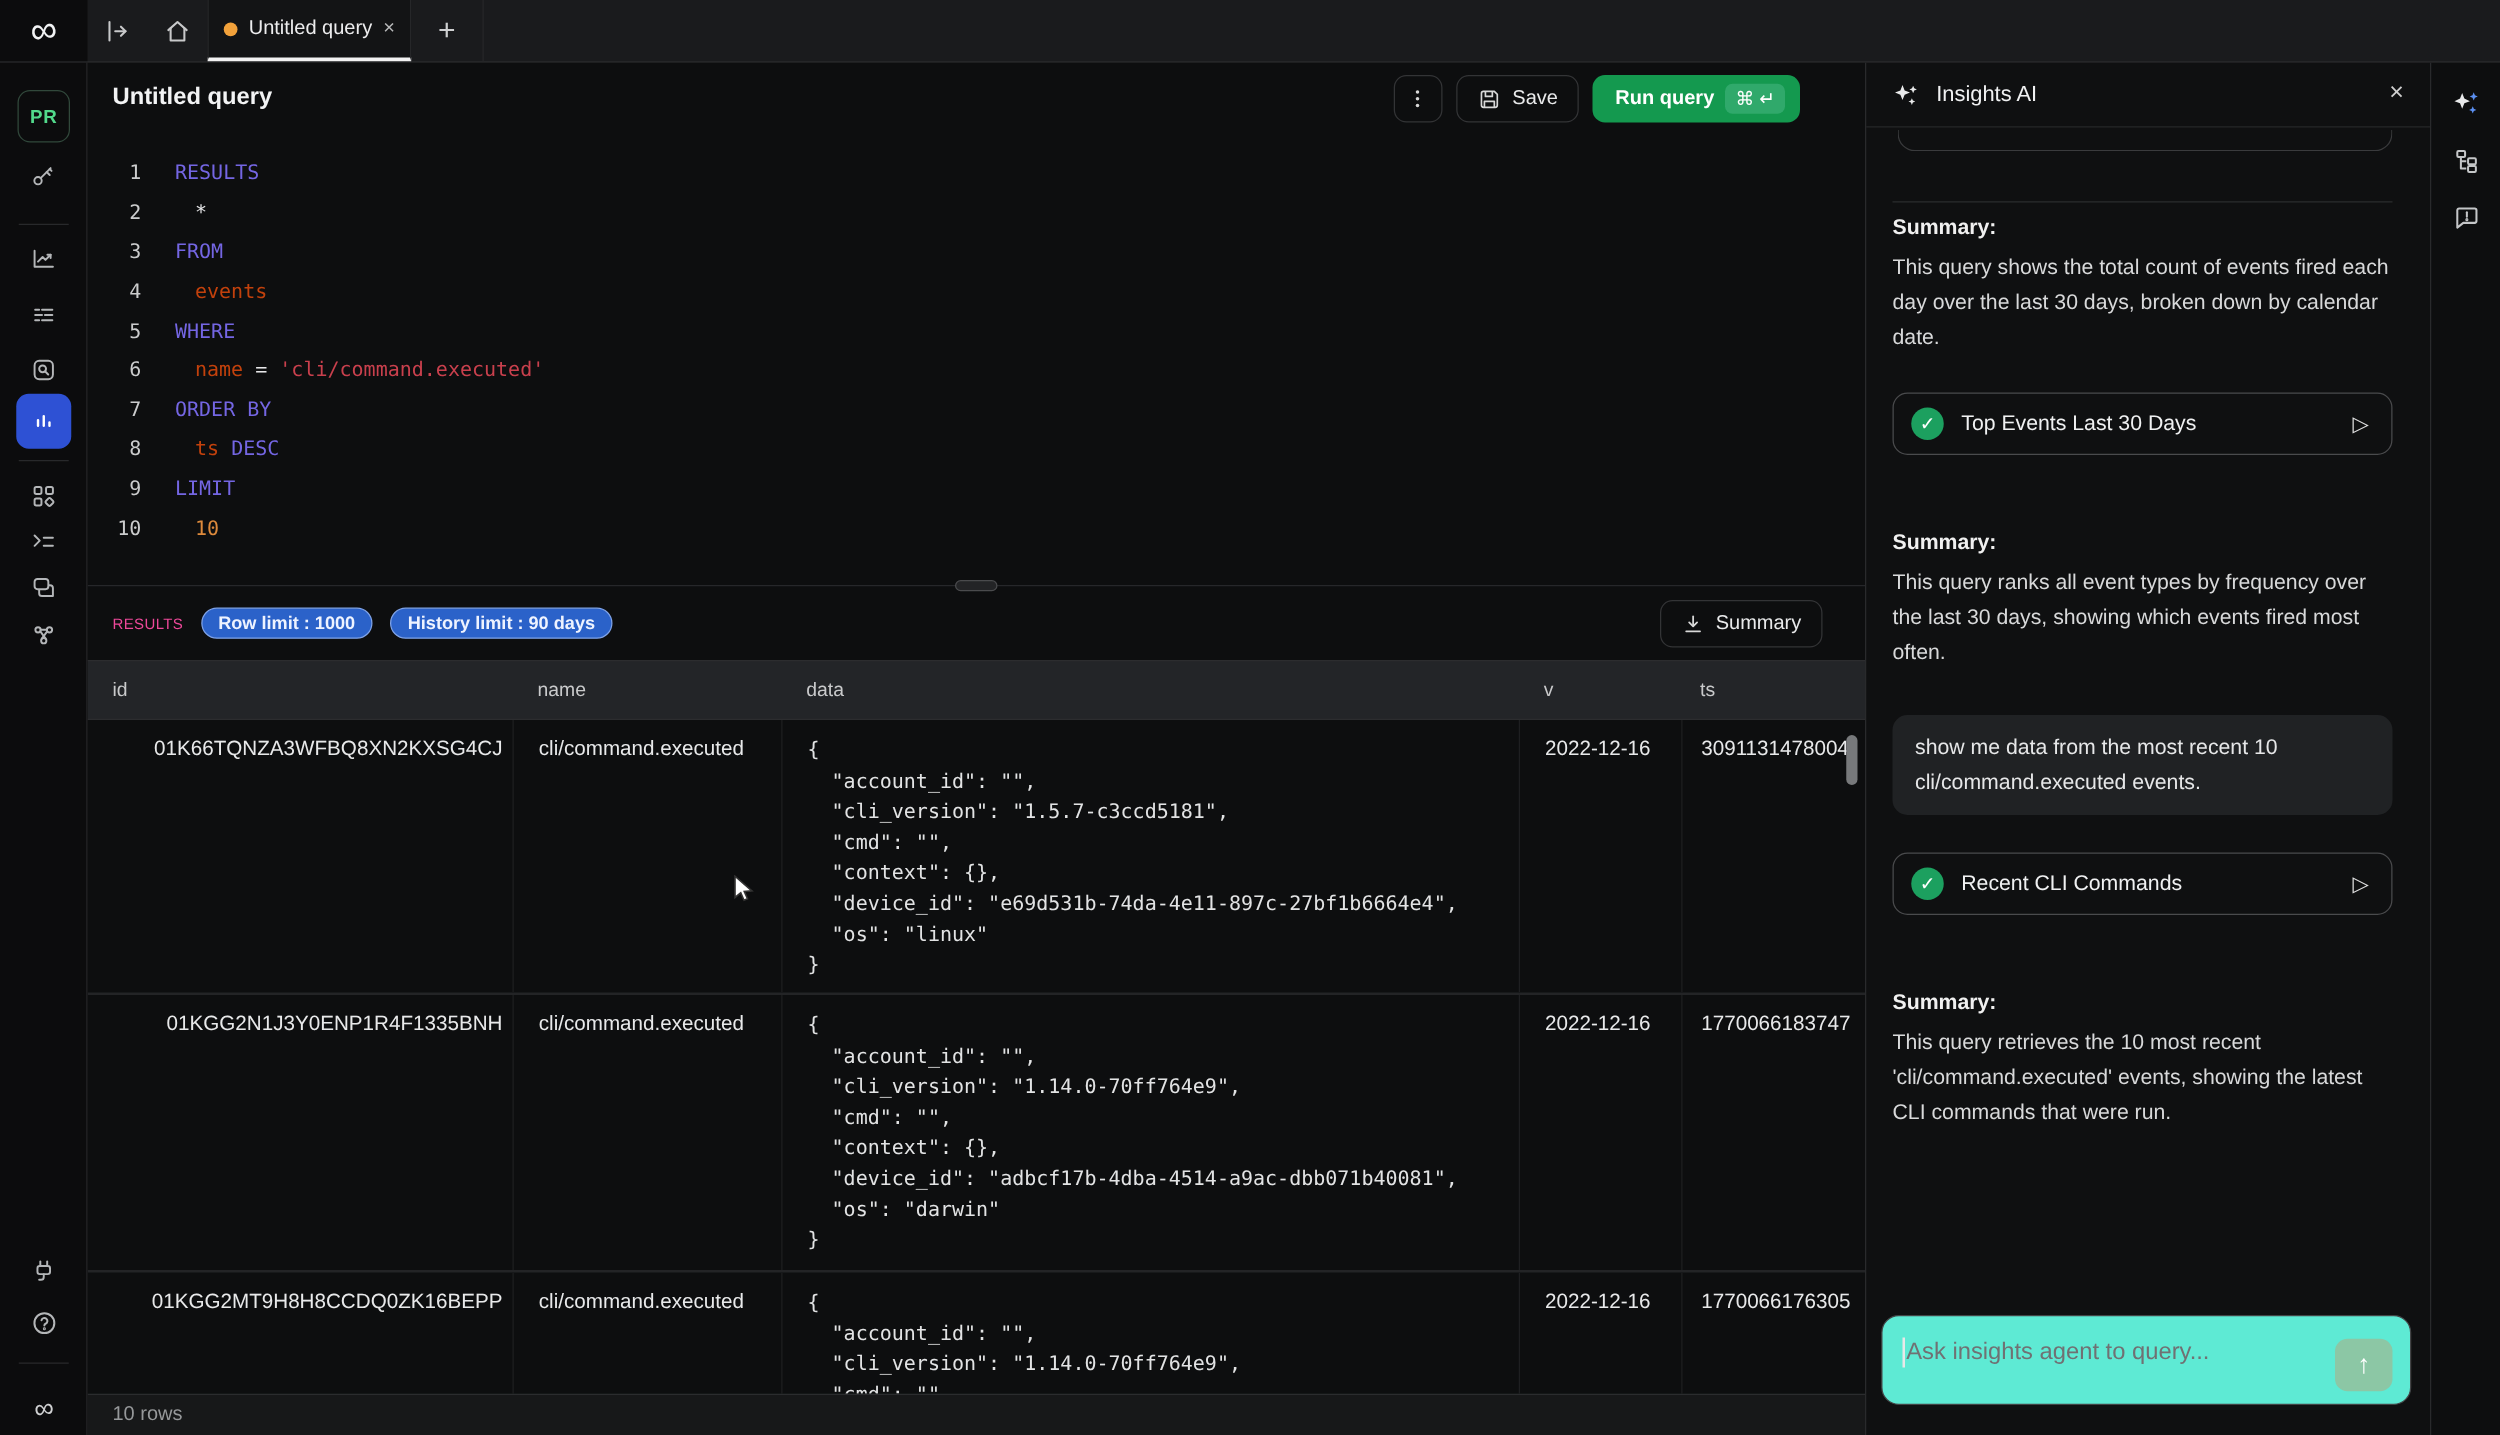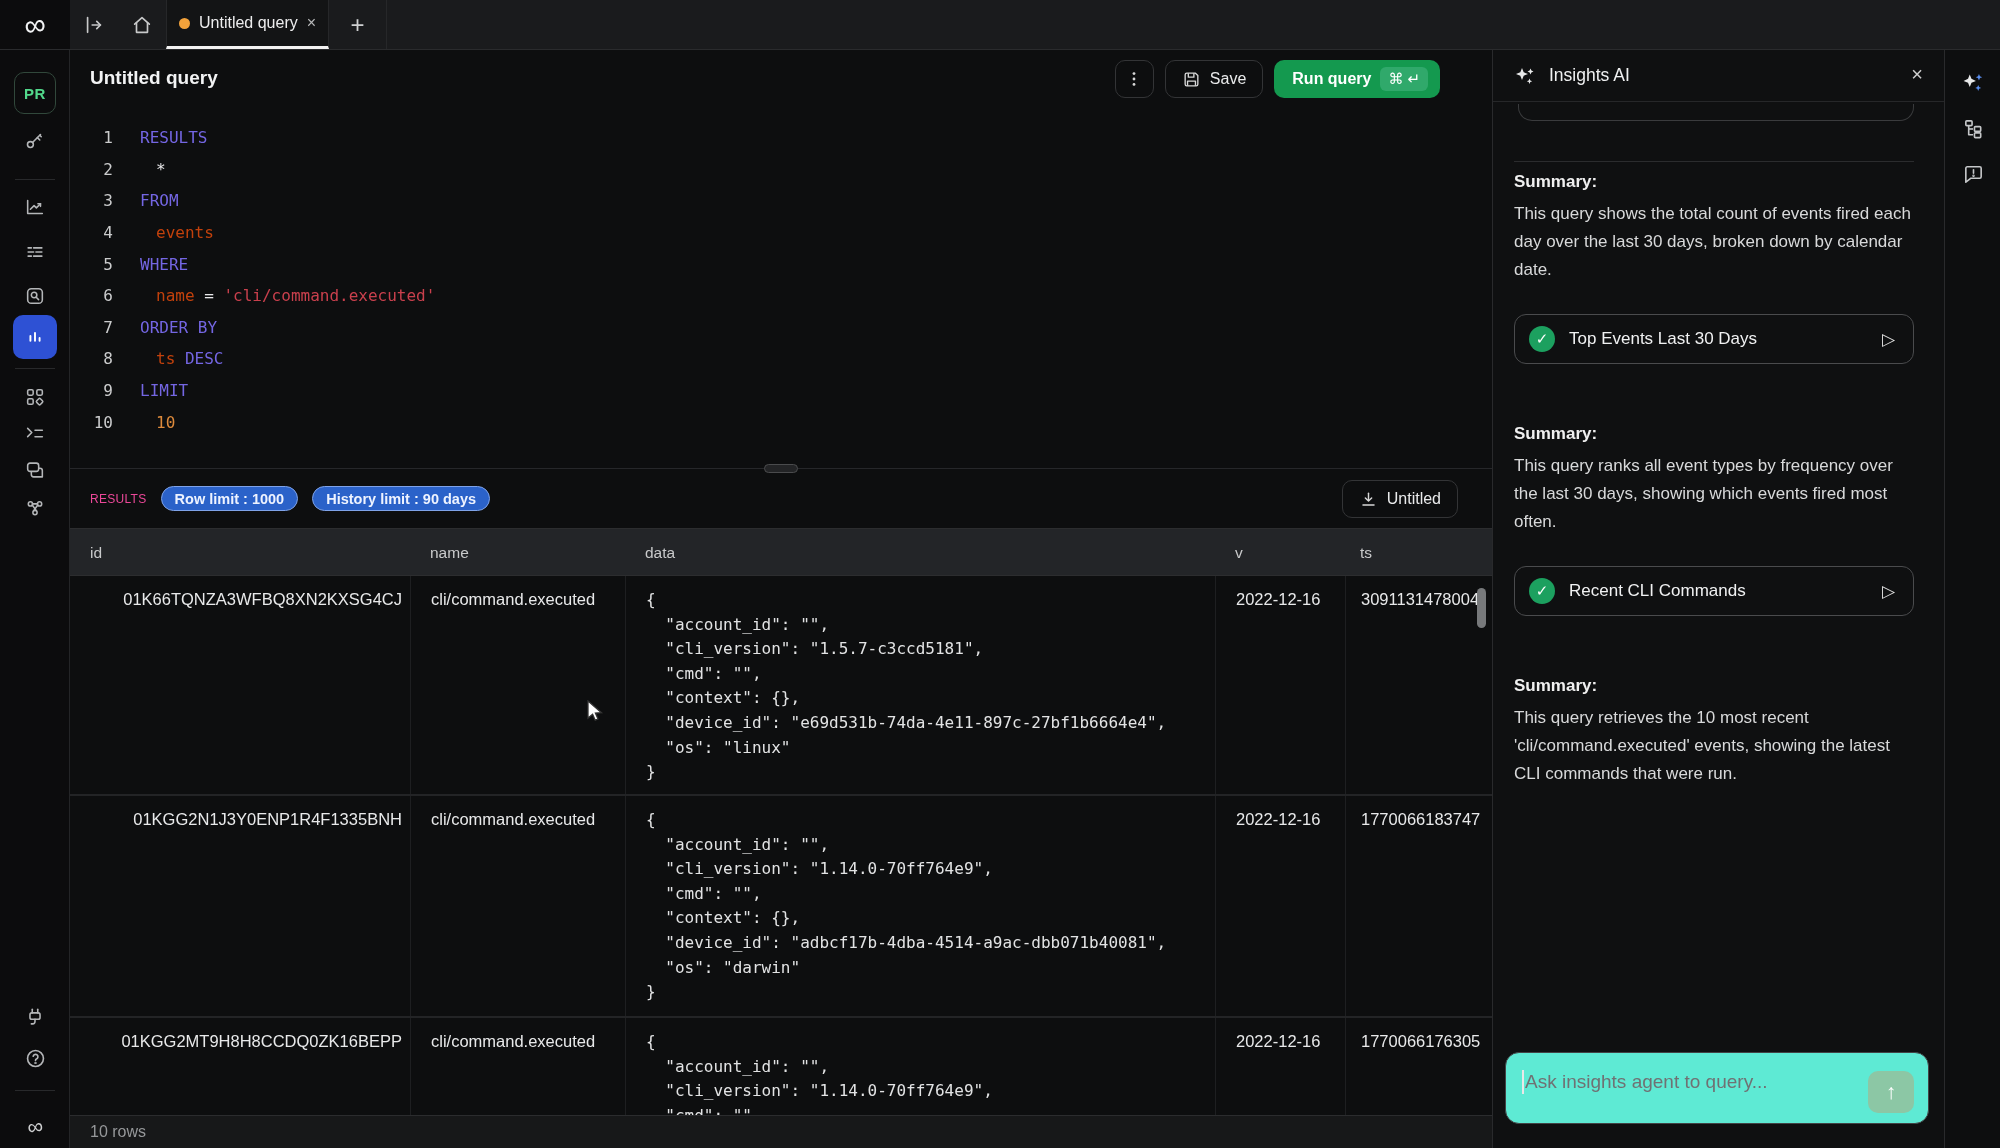--- a/index.html
+++ b/index.html
@@ -299,21 +299,21 @@
     <div class="results-bar">
       <span class="results-label">RESULTS</span>
       <span class="pill">Row limit : 1000</span>
       <span class="pill">History limit : 90 days</span>
       <button class="btn download-btn">
         <svg class="ic" width="19" height="19" viewBox="0 0 24 24" fill="none" stroke="#d8d8d8" stroke-width="1.8" stroke-linecap="round" stroke-linejoin="round">
             <path d="M12 4v9"></path>
             <path d="M8 10l4 4 4-4"></path>
             <path d="M5 19h14"></path>
           </svg>
-        <span>Untitled</span>
+        <span>Summary</span>
       </button>
     </div>
 
     <div class="thead" id="table-head">
         <div class="th" style="left: 20px;">id</div>
         <div class="th" style="left: 360px;">name</div>
         <div class="th" style="left: 575px;">data</div>
         <div class="th" style="left: 1165px;">v</div>
         <div class="th" style="left: 1290px;">ts</div>
       </div>
@@ -386,20 +386,21 @@
         </div>
         <div class="icard" style="margin-top: 30px;">
           <span class="icheck">✓</span>
           <span class="icard-label">Top Events Last 30 Days</span>
           <span class="iplay">▷</span>
         </div>
         <div class="isummary" style="margin-top: 60px;">
           <h4>Summary:</h4>
           <p>This query ranks all event types by frequency over the last 30 days, showing which events fired most often.</p>
         </div>
+        <div class="ibubble" style="margin-top: 36px;">show me data from the most recent 10 cli/command.executed events.</div>
         <div class="icard" style="margin-top: 30px;">
           <span class="icheck">✓</span>
           <span class="icard-label">Recent CLI Commands</span>
           <span class="iplay">▷</span>
         </div>
         <div class="isummary" style="margin-top: 60px;">
           <h4>Summary:</h4>
           <p>This query retrieves the 10 most recent 'cli/command.executed' events, showing the latest CLI commands that were run.</p>
         </div>
       </div>

